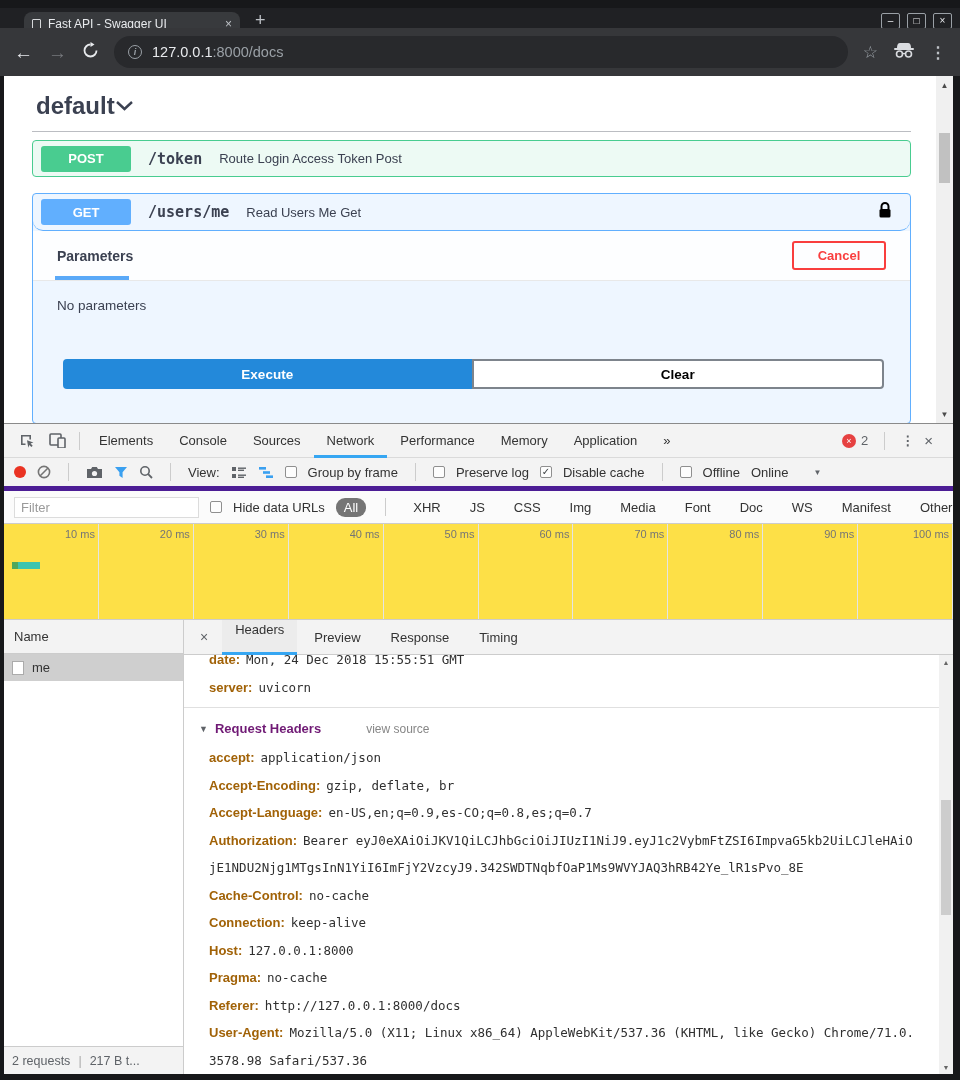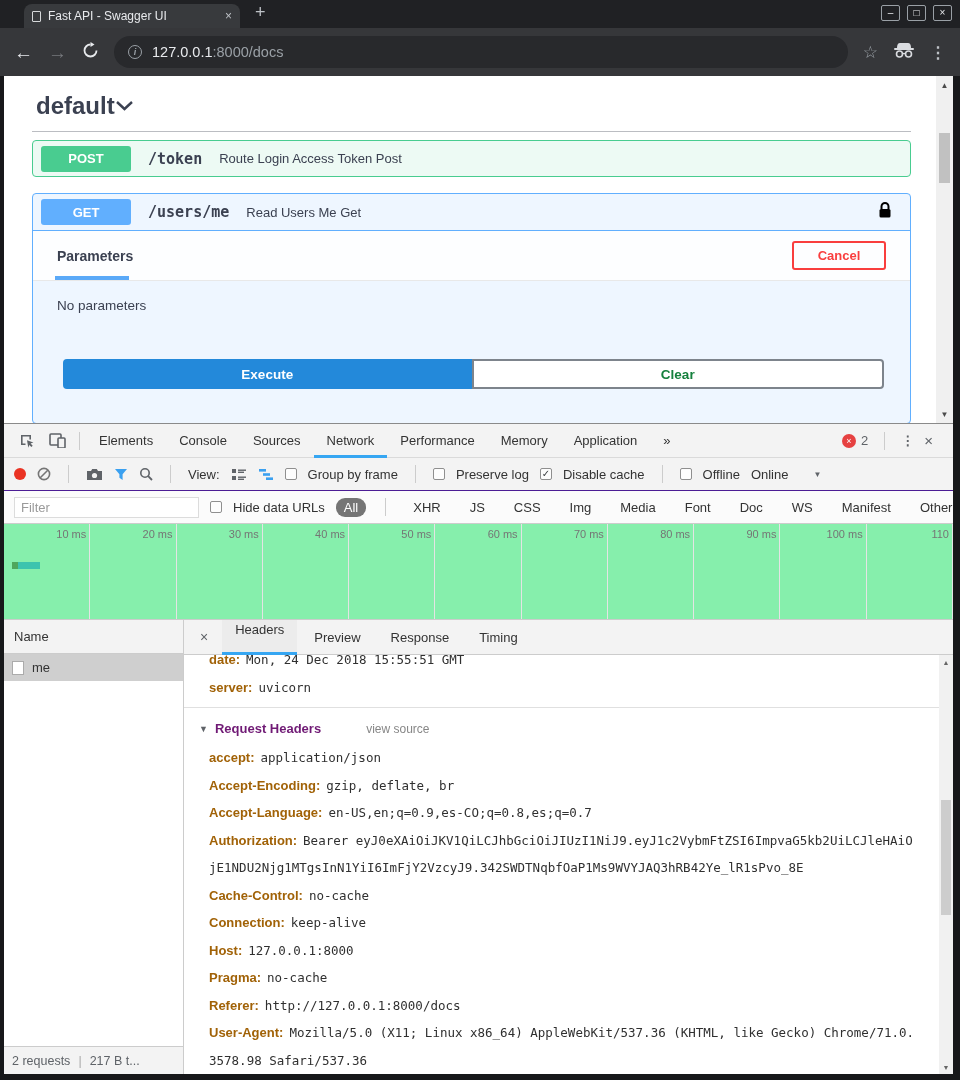--- a/index.html
+++ b/index.html
@@ -1,20 +1,20 @@
 <!DOCTYPE html>
 <html style="--accent-blue: #36a6f2; --swagger-green: #49cc90; --swagger-green-bg: #edfaf4; --swagger-blue: #61affe; --swagger-blue-bg: #eef6ff; --execute-blue: #2389da; --cancel-red: #f93e3e; --record-red: #ea3323; --error-red: #e64141; --waterfall-green: #4fa75c; --waterfall-teal: #3cc4ae;"><head>
 <meta charset="utf-8">
 <style>
   * { margin:0; padding:0; box-sizing:border-box; }
   html,body { width:960px; height:1080px; }
   body { position:relative; background:#17181a; font-family:"Liberation Sans", sans-serif; overflow:hidden; }
 
   
-  .titlebar { position:absolute; left:0; top:0; width:960px; height:28px; background:#202124; }
+  .titlebar { position:absolute; left:0; top:8px; width:960px; height:28px; background:#202124; }
   .btab { position:absolute; left:24px; top:4px; width:216px; height:24px; background:#383a3d;
           border-radius:8px 8px 0 0; display:flex; align-items:center; padding:0 8px; gap:7px; }
   .btab .doc { width:9px; height:11px; border:1px solid #d6d8da; border-radius:1px; background:transparent; }
   .btab .ttl { flex:1; color:#e8eaed; font-size:12px; white-space:nowrap; overflow:hidden; }
   .btab .tclose { color:#bdc1c6; font-size:12px; line-height:12px; }
   .newtab { position:absolute; left:255px; top:2px; color:#bdc1c6; font-size:18px; }
   .winctl { position:absolute; right:8px; top:5px; display:flex; gap:7px; }
   .winctl span { width:19px; height:16px; border:1px solid #9aa0a6; border-radius:2px; color:#e8eaed;
                  font-size:10px; display:flex; align-items:center; justify-content:center; line-height:1; }
   .btoolbar { position:absolute; left:0; top:28px; width:960px; height:48px; background:#36373a;
@@ -46,65 +46,65 @@
   .opblock.post { margin-top:8px; height:37px; border:1px solid var(--swagger-green,#49cc90); background:var(--swagger-green-bg,#edfaf4); }
   .badge { width:90px; height:26px; border-radius:3px; color:#fff; font-weight:bold; font-size:13px;
            display:flex; align-items:center; justify-content:center; }
   .badge.post { background:var(--swagger-green,#49cc90); }
   .badge.get { background:var(--swagger-blue,#61affe); }
   .oppath { font-family:"DejaVu Sans Mono", monospace; font-weight:bold; font-size:15px; color:#3b4151; }
   .opsum { font-size:13px; color:#3b4151; }
   .getblock { margin-top:16px; height:231px; border:1px solid var(--swagger-blue,#61affe); border-radius:4px;
               background:var(--swagger-blue-bg,#eef6ff); overflow:hidden; }
   .getblock .ophead { height:37px; display:flex; align-items:center; padding-left:8px; gap:17px;
-                      border-bottom:1px solid var(--swagger-blue,#61affe); }
+                      border-bottom:1px solid var(--swagger-blue,#61affe);border-radius:10px; }
   .lock { margin-left:auto; margin-right:18px; }
   .paramsrow { position:relative; height:50px; background:rgba(255,255,255,.85); border-bottom:1px solid #e8e8e8;
                display:flex; align-items:center; justify-content:space-between; padding:0 24px; }
   .paramsrow .plabel { font-size:14px; font-weight:bold; color:#3b4151; }
   .paramsrow .punder { position:absolute; left:22px; bottom:0; width:74px; height:4px; background:#5aa9f8; }
   .cancelbtn { width:94px; height:29px; border:2px solid var(--cancel-red,#f93e3e); border-radius:3px;
                color:var(--cancel-red,#f93e3e); font-weight:bold; font-size:13px; background:transparent;
                display:flex; align-items:center; justify-content:center; }
   .noparams { margin:17px 0 0 24px; font-size:13.5px; color:#3b4151; }
   .execrow { display:flex; margin:46px 26px 0 30px; height:30px; }
   .execbtn { flex:1; background:var(--execute-blue,#2389da); border-radius:4px 0 0 4px; color:#fff;
              font-weight:bold; font-size:13.5px; display:flex; align-items:center; justify-content:center; }
-  .clearbtn { flex:1; background:#fff; border:2px solid #7d848c; border-radius:0 4px 4px 0; color:#15803d;
+  .clearbtn { flex:1; background:#fff; border:2px solid #7d848c; border-radius:0 4px 4px 0; color:#000000;
               font-weight:bold; font-size:13.5px; display:flex; align-items:center; justify-content:center; }
 
   
   .devtools { position:absolute; left:4px; top:423px; width:949px; height:651px; background:#fff;
               border-top:1px solid #8a8a8a; font-size:13px; color:#333; }
   .dtrow { display:flex; align-items:center; background:#f3f3f3; }
   .dt-tabbar { height:34px; border-bottom:1px solid #dadada; padding:0 8px; }
   .dt-tabbar .tico { margin:0 7px; display:flex; }
   .vdiv { width:1px; height:18px; background:#ccc; margin:0 6px; }
   .dtab { height:34px; display:flex; align-items:center; padding:0 13px; white-space:nowrap; }
   .dtab.active { border-bottom:3px solid var(--accent-blue,#36a6f2); padding-top:3px; }
   .dt-right { margin-left:auto; display:flex; align-items:center; gap:10px; padding-right:12px; }
   .errbadge { display:flex; align-items:center; gap:5px; }
   .errball { width:14px; height:14px; border-radius:50%; background:var(--error-red,#e64141); color:#fff;
              font-size:9px; display:flex; align-items:center; justify-content:center; }
   .gray { color:#5f6368; }
-  .dt-toolbar { height:33px; border-bottom:1px solid #4c1d95; padding:0 10px; gap:11px; }
+  .dt-toolbar { height:33px; border-bottom:5px solid #4c1d95; padding:0 10px; gap:11px; }
   .recdot { width:12px; height:12px; border-radius:50%; background:var(--record-red,#ea3323); }
   .cbox { width:12px; height:12px; border:1px solid #8f8f8f; border-radius:2px; background:#fdfdfd;
           display:inline-flex; align-items:center; justify-content:center; font-size:10px; color:#3c4043; flex:none; }
   .cbox span { margin-top:-2px; }
   .lbl { white-space:nowrap; }
   .caret { font-size:8px; color:#5f6368; margin-left:14px; }
   .dt-filter { height:33px; background:#fbfbfb; border-bottom:1px solid #ccc; padding:0 10px; gap:11px; }
   .filterin { width:185px; height:21px; border:1px solid #dcdcdc; background:#fff; font-size:13px;
               padding:0 6px; font-family:"Liberation Sans",sans-serif; color:#333; outline:none; }
   .filterin::placeholder { color:#9a9a9a; }
   .pill { padding:2px 8px; border-radius:9px; white-space:nowrap; }
   .pill.active { background:#757575; color:#fff; }
   .ftypes { display:flex; align-items:center; gap:13px; }
-  .dt-timeline { position:relative; height:96px; background:#86efac; border-bottom:1px solid #ccc; display:flex; }
+  .dt-timeline { position:relative; height:96px; background:#fde047; border-bottom:1px solid #ccc; display:flex; }
   .tlcell { flex:1; border-right:1px solid #e4e4e4; font-size:11px; color:#757575; text-align:right;
             padding:4px 3px 0 0; }
   .wfbar { position:absolute; left:8px; top:38px; height:7px; display:flex; }
   .wfbar .s1 { width:6px; background:var(--waterfall-green,#4fa75c); }
   .wfbar .s2 { width:22px; background:var(--waterfall-teal,#3cc4ae); }
   .dt-main { display:flex; height:454px; }
   .namecol { width:180px; border-right:1px solid #ccc; display:flex; flex-direction:column; background:#fff; }
   .namehdr { height:34px; background:#f3f3f3; border-bottom:1px solid #ccc; display:flex; align-items:center; padding-left:10px; }
   .reqrows { flex:1; }
   .reqrow { height:27px; background:#cfcfcf; display:flex; align-items:center; gap:8px; padding-left:8px; }
@@ -346,21 +346,20 @@
     <div class="tlcell">10 ms</div>
     <div class="tlcell">20 ms</div>
     <div class="tlcell">30 ms</div>
     <div class="tlcell">40 ms</div>
     <div class="tlcell">50 ms</div>
     <div class="tlcell">60 ms</div>
     <div class="tlcell">70 ms</div>
     <div class="tlcell">80 ms</div>
     <div class="tlcell">90 ms</div>
     <div class="tlcell">100 ms</div>
-    <div class="tlcell">110</div>
     <div class="wfbar">
         <span class="s1"></span>
         <span class="s2"></span>
       </div>
   </div>
 
   <div class="dt-main">
     <div class="namecol">
       <div class="namehdr">Name</div>
       <div class="reqrows">

